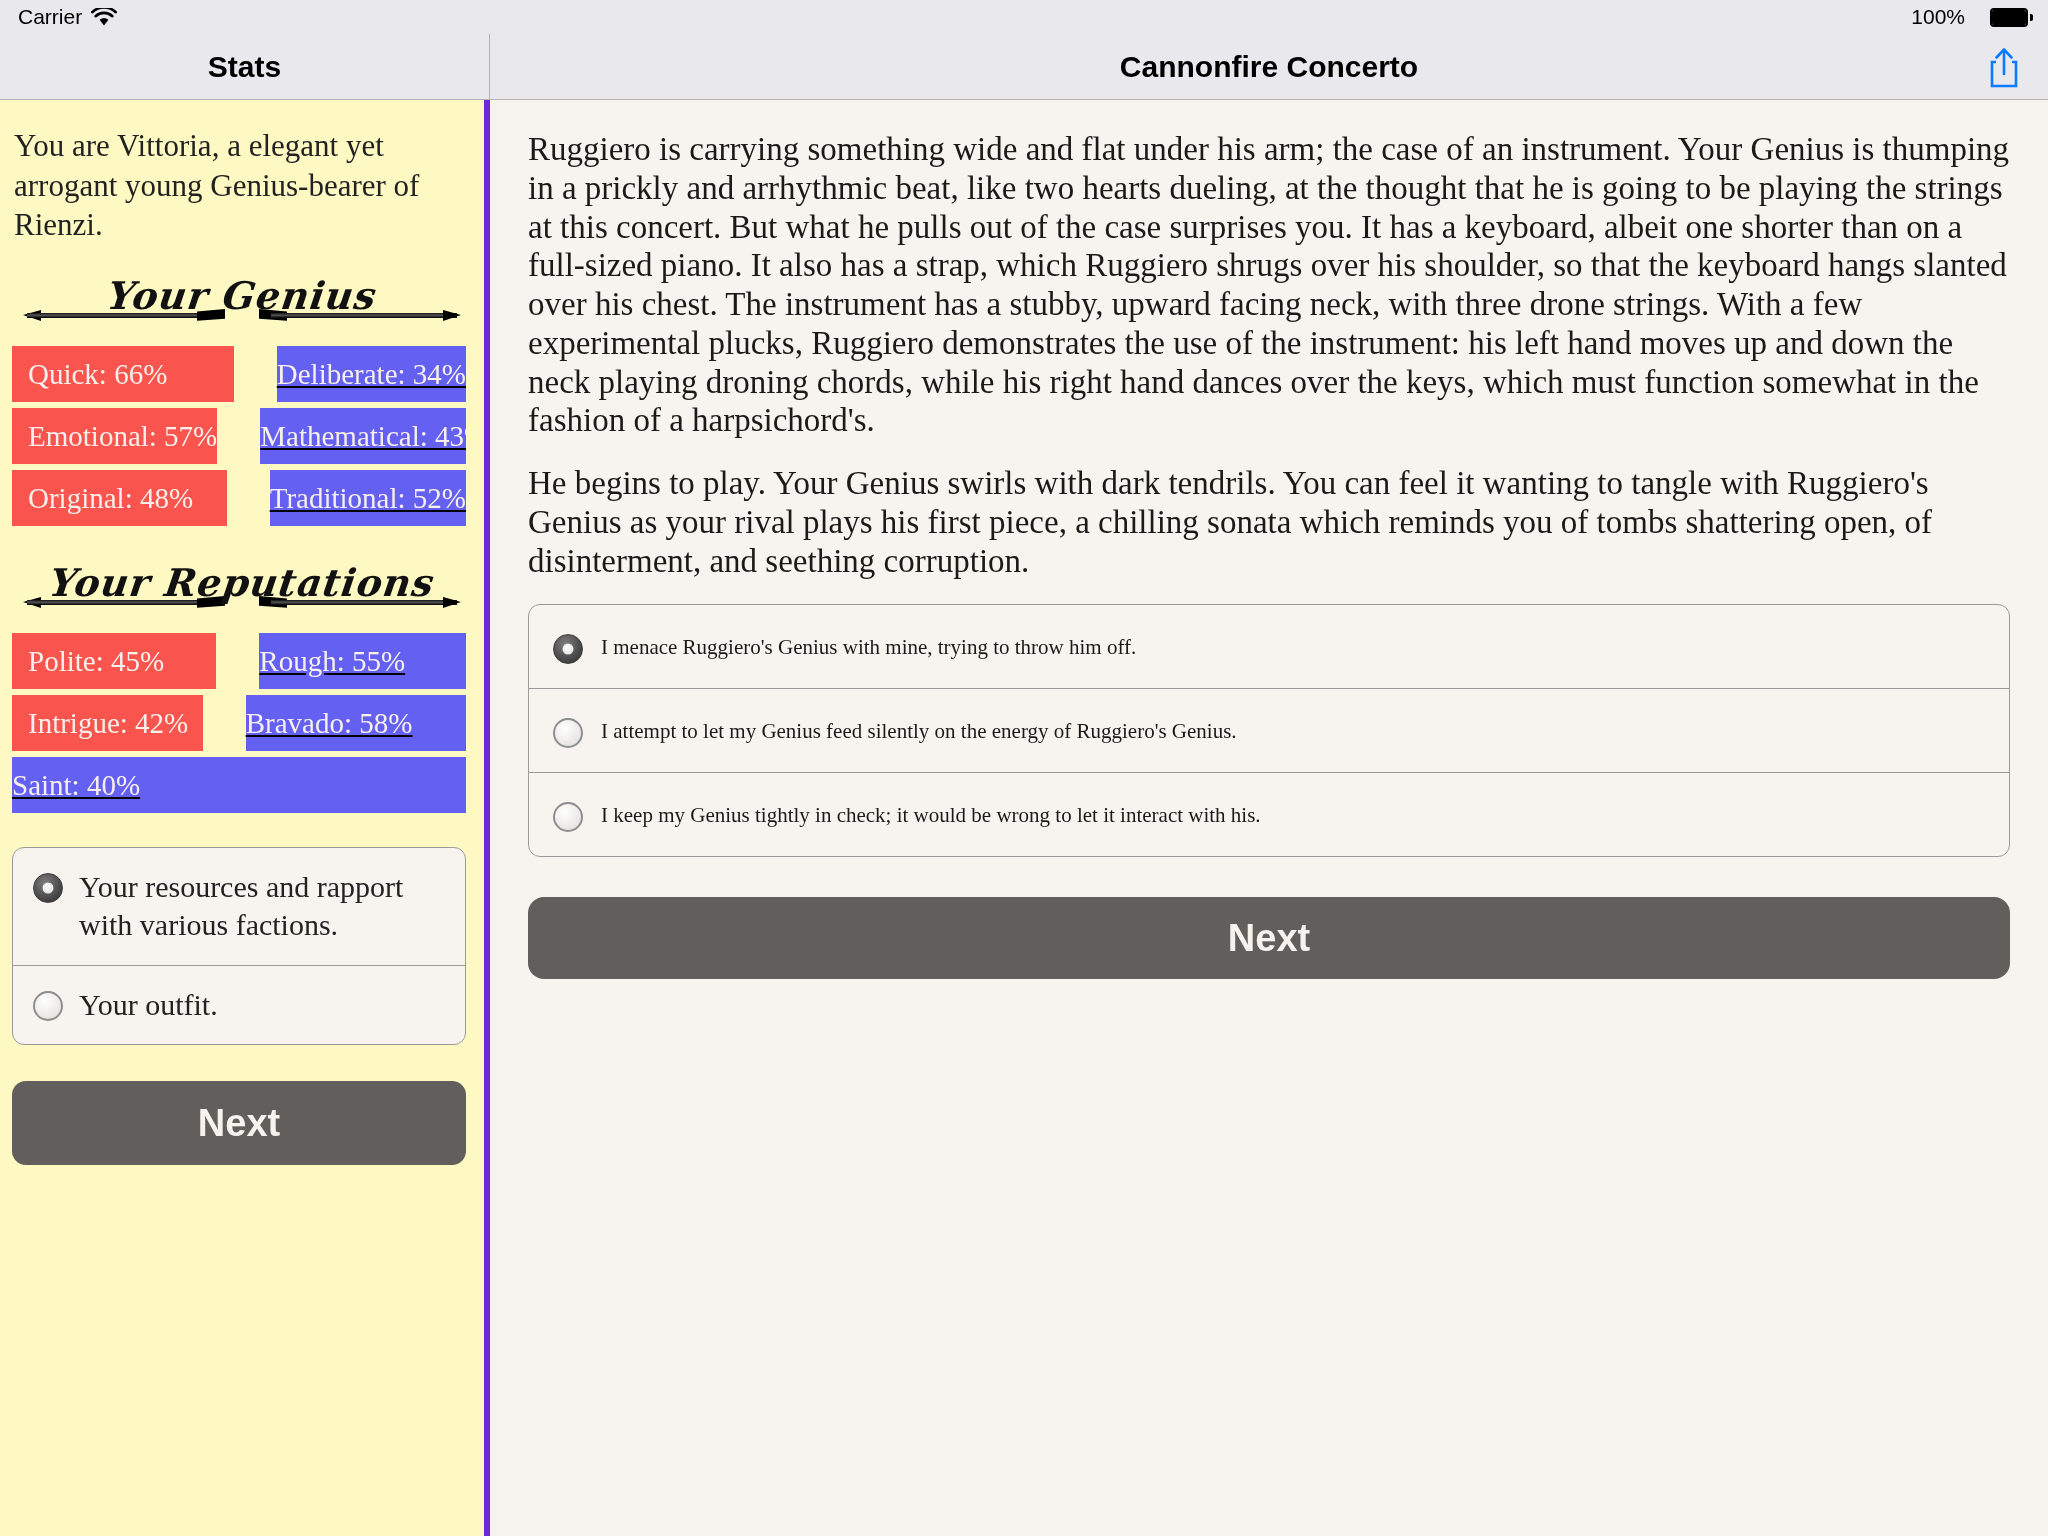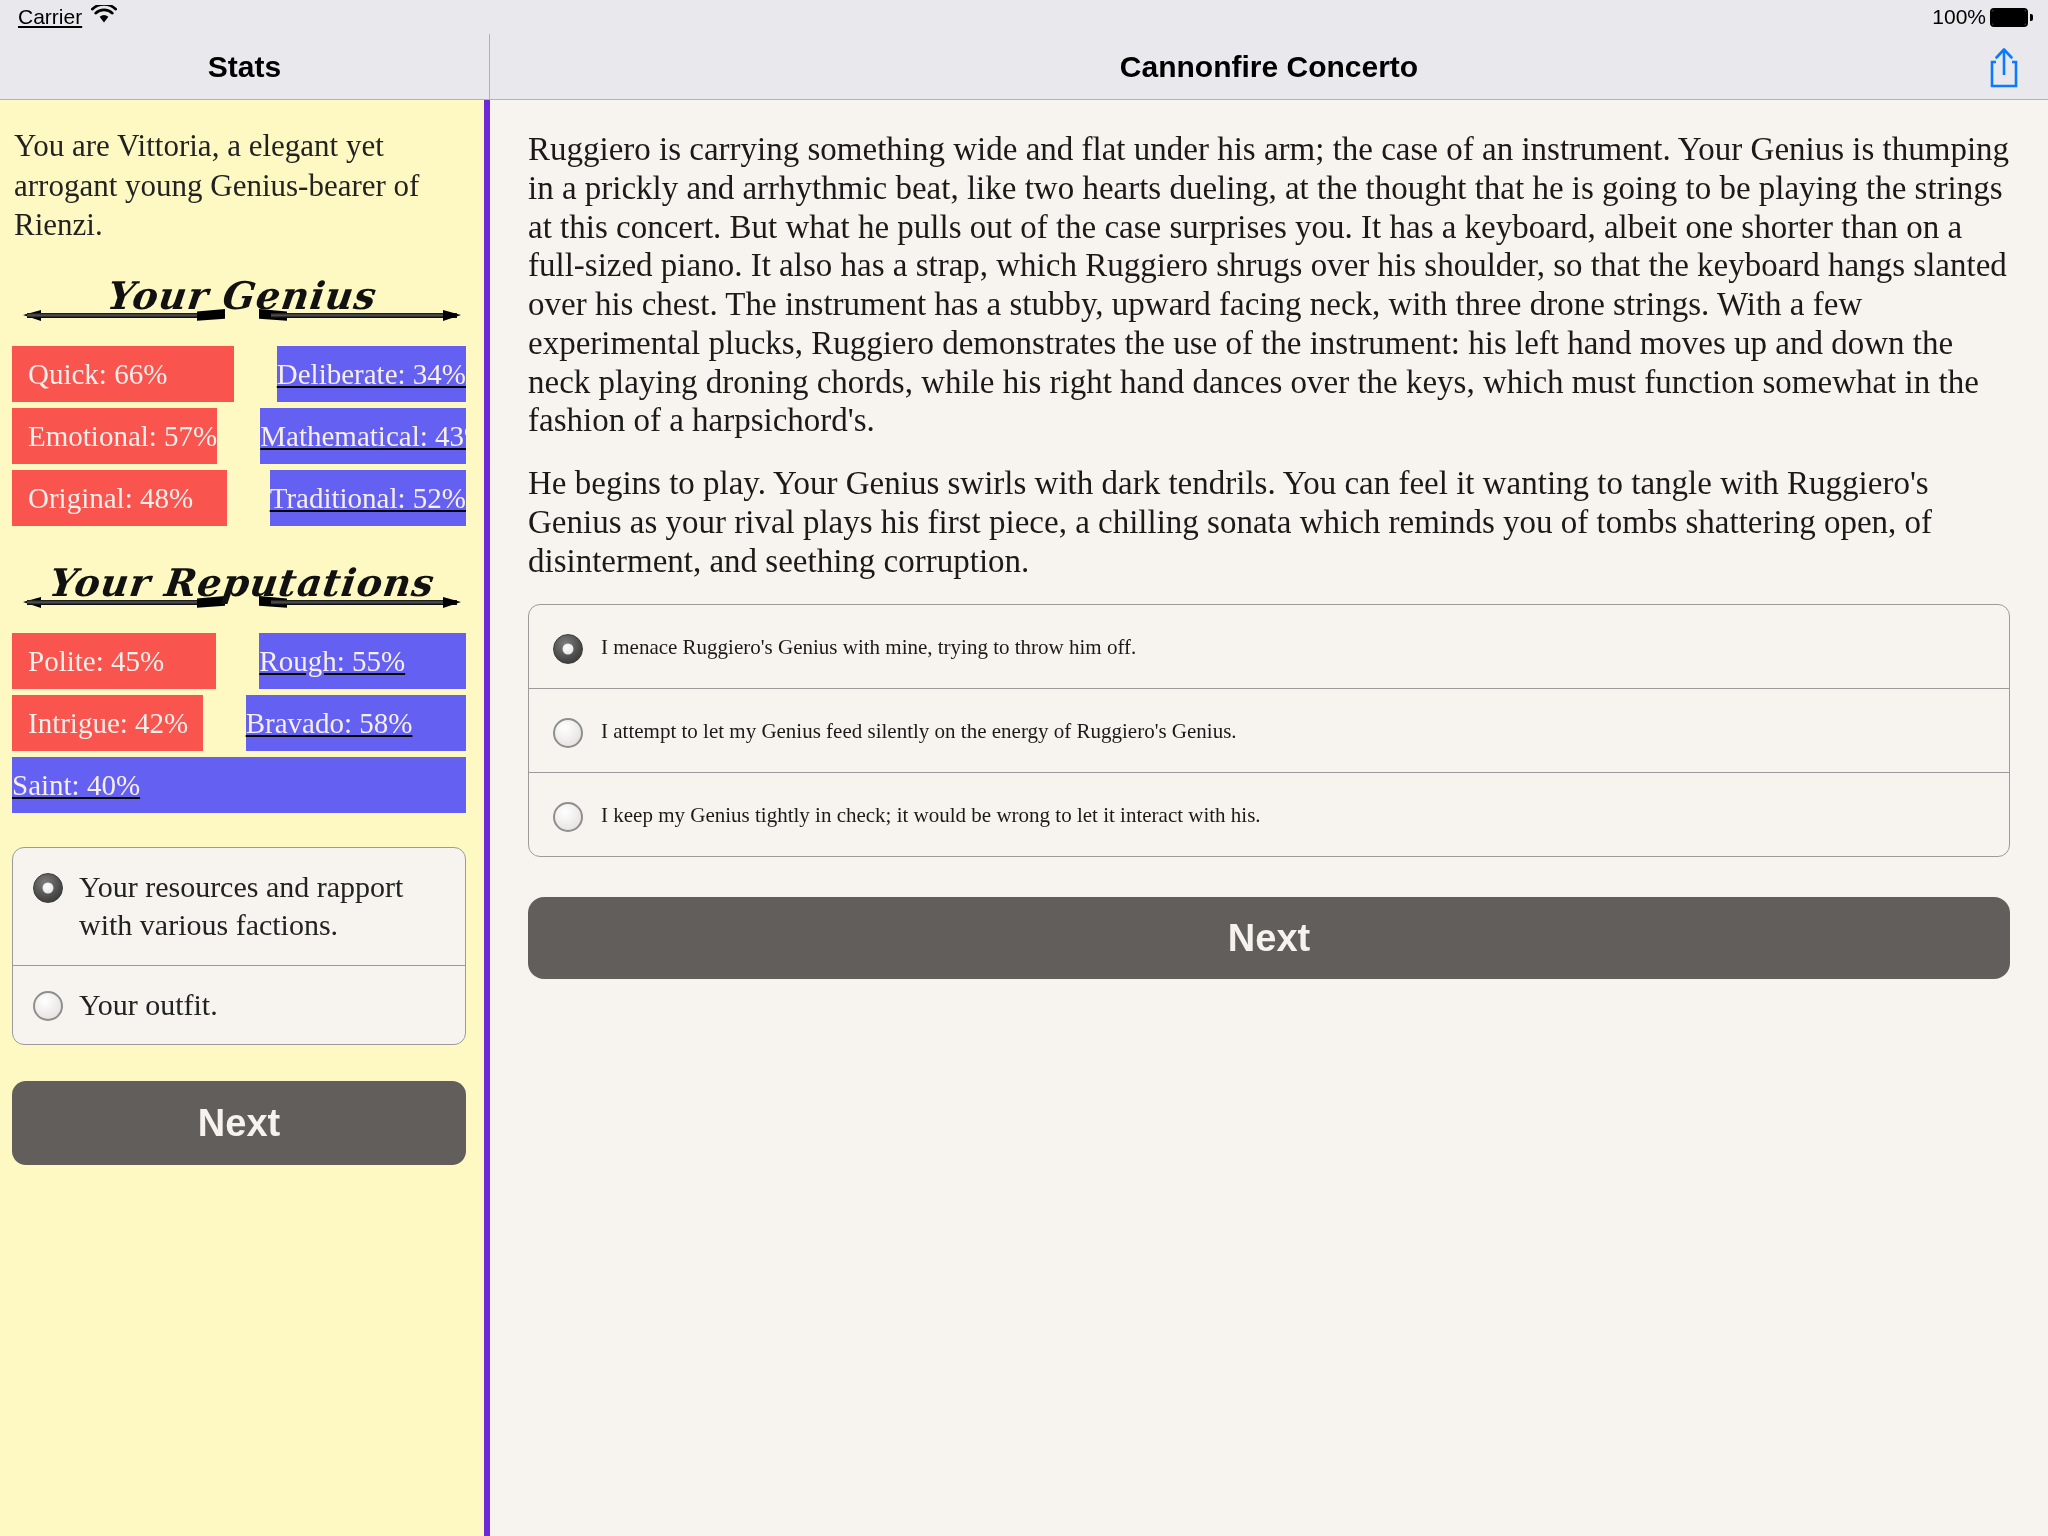--- a/index.html
+++ b/index.html
@@ -13,23 +13,23 @@
 
   
   .statusbar {
     height: 34px; flex: 0 0 34px;
     background: #E9E9ED;
     display: flex; align-items: center;
     font-family: "Liberation Sans", sans-serif;
     font-size: 21px; color: #000;
     position: relative;
   }
-  .sb-left { display: flex; gap: 9px; padding-left: 18px; text-decoration: underline; }
+  .sb-left { display: flex; align-items: center; gap: 9px; padding-left: 18px; }
   .sb-center { position: absolute; left: 0; right: 0; text-align: center; font-weight: 400; }
-  .sb-right { margin-left: auto; display: flex; align-items: center; gap: 4px; padding-right: 20px; }
+  .sb-right { margin-left: auto; display: flex; align-items: center; gap: 25px; padding-right: 20px; }
   .wifi-icon { display: inline-block; width: 26px; height: 19px; position: relative; }
   .battery-icon { display: inline-block; position: relative; width: 38px; height: 19px; }
   .battery-icon .shell { position: absolute; inset: 0; border: 2px solid #000; border-radius: 4px; }
   .battery-icon .fill { position: absolute; left: 2px; top: 2px; bottom: 2px; right: 2px; background: #000; border-radius: 2px; }
   .battery-icon .nub { position: absolute; right: -5px; top: 6px; width: 3px; height: 7px; background: #000; border-radius: 0 2px 2px 0; }
 
   
   .navbar {
     height: 66px; flex: 0 0 66px;
     background: #E9E9ED;

